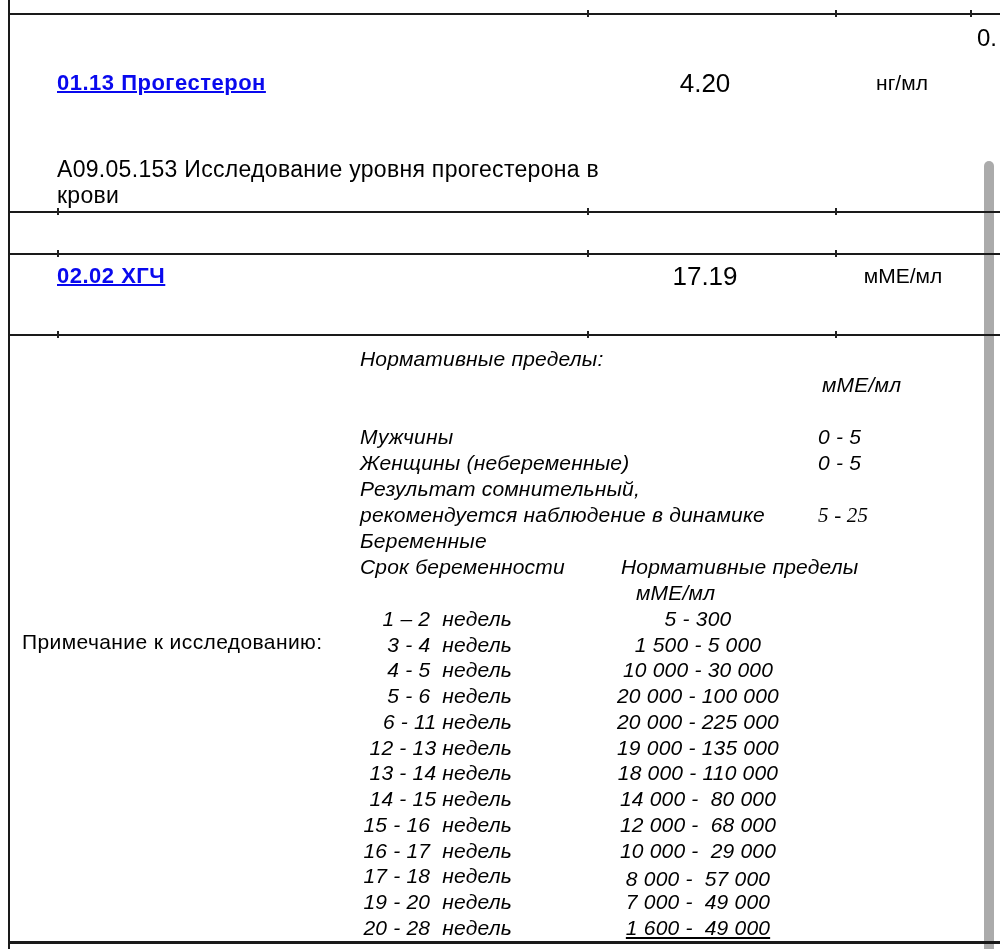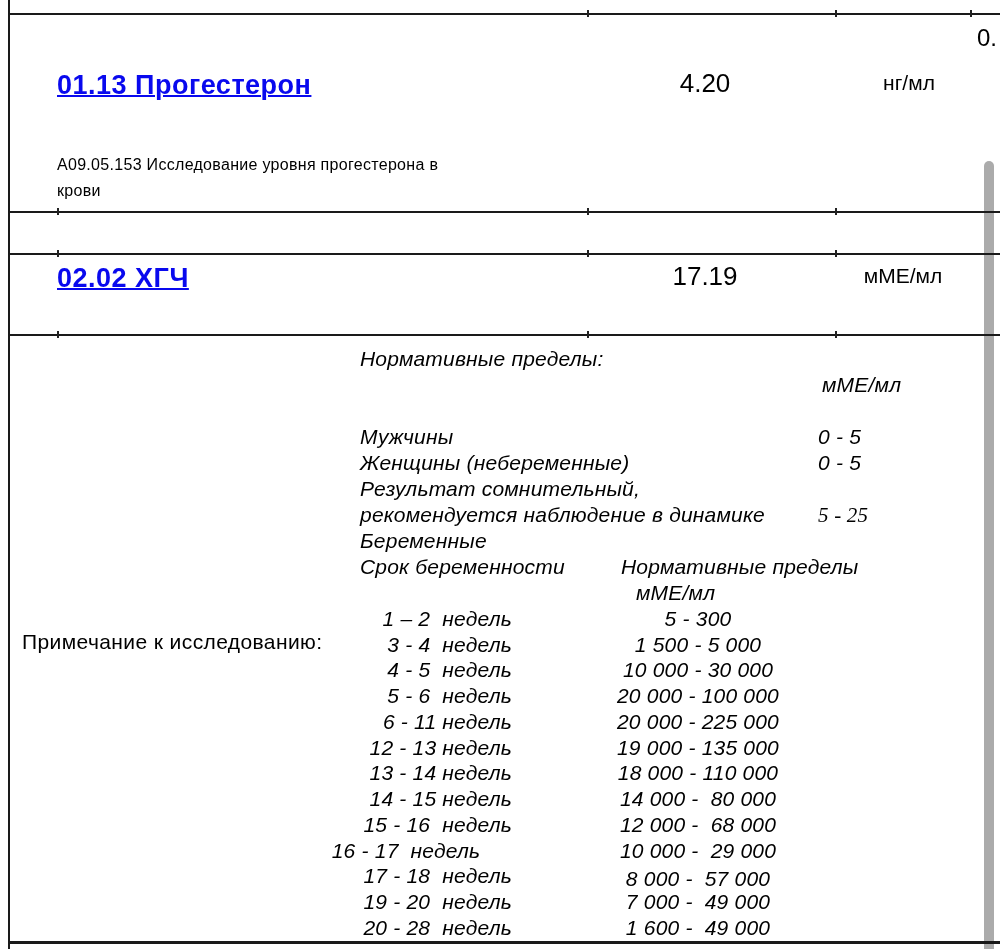--- a/index.html
+++ b/index.html
@@ -12,27 +12,27 @@
     color:#000;
   }
   .abs{position:absolute;}
   
   .hline{position:absolute;left:9px;right:0;height:2px;background:#1a1a1a;z-index:3;}
   .hline.thick{height:3px;}
   .vborder{position:absolute;left:8px;top:0;width:2px;height:949px;background:#1a1a1a;z-index:3;}
   .tick{position:absolute;width:2px;height:7px;background:#222;z-index:3;}
   
   .test-link{
-    font-size:27px;font-weight:bold;letter-spacing:.5px;
+    font-size:22px;font-weight:bold;letter-spacing:.5px;
     text-decoration:underline;text-decoration-thickness:2px;
     cursor:pointer;white-space:nowrap;z-index:4;
   }
   .result-value{font-size:26px;white-space:nowrap;transform:translateX(-50%);z-index:4;}
   .result-unit{font-size:21px;white-space:nowrap;transform:translateX(-50%);z-index:4;}
-  .method-text{font-size:16px;letter-spacing:.3px;white-space:nowrap;z-index:4;}
+  .method-text{font-size:23px;letter-spacing:.3px;white-space:nowrap;z-index:4;}
   .partial-val{font-size:24px;white-space:nowrap;z-index:4;}
   .note-label{font-size:21px;letter-spacing:.4px;white-space:nowrap;z-index:4;}
   .it{font-style:italic;font-size:21px;letter-spacing:.2px;white-space:pre;z-index:4;}
   .norm-name{position:absolute;left:360px;}
   .norm-range{position:absolute;left:818px;text-align:right;}
   .weeks-cell{position:absolute;left:300px;width:212px;text-align:right;}
   .range-cell{position:absolute;left:548px;width:300px;text-align:center;}
   
   .scrollbar-thumb{
     position:absolute;left:984px;top:161px;width:10px;height:788px;
@@ -61,21 +61,21 @@
   <div class="tick" style="left:587px;top:250px;"></div>
   <div class="tick" style="left:835px;top:250px;"></div>
   <div class="tick" style="left:57px;top:331px;"></div>
   <div class="tick" style="left:587px;top:331px;"></div>
   <div class="tick" style="left:835px;top:331px;"></div>
 
   <div class="abs partial-val" style="left:977px;top:24px;">0.</div>
 
   <div class="abs test-link" style="left: 57px; top: 70px; color: rgb(9, 9, 238);">01.13 Прогестерон</div>
   <div class="abs result-value" style="left:705px;top:68px;">4.20</div>
-  <div class="abs result-unit" style="left:902px;top:71px;margin-left:7px;">нг/мл</div>
+  <div class="abs result-unit" style="left:902px;top:71px;">нг/мл</div>
   <div class="abs method-text" style="left:57px;top:156px;">А09.05.153 Исследование уровня прогестерона в</div>
   <div class="abs method-text" style="left:57px;top:182px;">крови</div>
 
   <div class="abs test-link" style="left: 57px; top: 263px; color: rgb(9, 9, 238);">02.02 ХГЧ</div>
   <div class="abs result-value" style="left:705px;top:261px;">17.19</div>
   <div class="abs result-unit" style="left:903px;top:264px;">мМЕ/мл</div>
 
   <div class="abs it" style="left:360px;top:347px;">Нормативные пределы:</div>
 
   <div class="abs note-label" style="left:22px;top:630px;">Примечание к исследованию:</div>
@@ -105,24 +105,24 @@
   <div class="it weeks-cell" style="top:710px;">6 - 11 недель</div>
   <div class="it range-cell" style="top:710px;">20 000 - 225 000</div>
   <div class="it weeks-cell" style="top:736px;">12 - 13 недель</div>
   <div class="it range-cell" style="top:736px;">19 000 - 135 000</div>
   <div class="it weeks-cell" style="top:761px;">13 - 14 недель</div>
   <div class="it range-cell" style="top:761px;">18 000 - 110 000</div>
   <div class="it weeks-cell" style="top:787px;">14 - 15 недель</div>
   <div class="it range-cell" style="top:787px;">14 000 -  80 000</div>
   <div class="it weeks-cell" style="top:813px;">15 - 16  недель</div>
   <div class="it range-cell" style="top:813px;">12 000 -  68 000</div>
-  <div class="it weeks-cell" style="top:839px;text-align:center;">16 - 17  недель</div>
+  <div class="it weeks-cell" style="top:839px;">16 - 17  недель</div>
   <div class="it range-cell" style="top:839px;">10 000 -  29 000</div>
   <div class="it weeks-cell" style="top:864px;">17 - 18  недель</div>
   <div class="it range-cell" style="top:867px;">8 000 -  57 000</div>
   <div class="it weeks-cell" style="top:890px;">19 - 20  недель</div>
   <div class="it range-cell" style="top:890px;">7 000 -  49 000</div>
   <div class="it weeks-cell" style="top:916px;">20 - 28  недель</div>
-  <div class="it range-cell" style="top:916px;">1 600 -  49 000</div>
+  <div class="it range-cell" style="top:916px;text-decoration:underline;">1 600 -  49 000</div>
 
   <div class="scrollbar-thumb" style="background: rgb(171, 171, 171);"></div>
 
 </div>
 
 </body></html>

